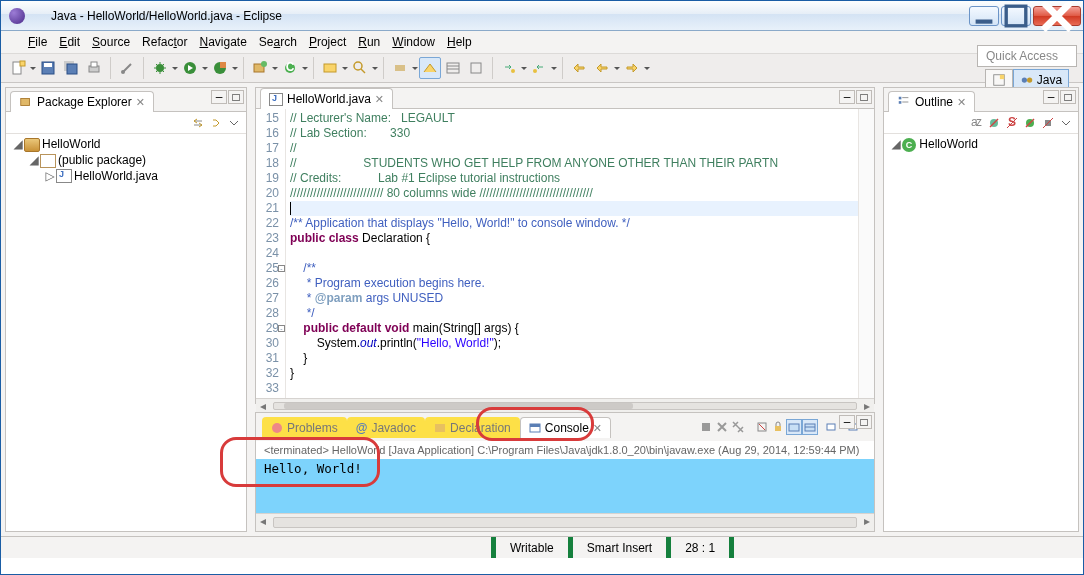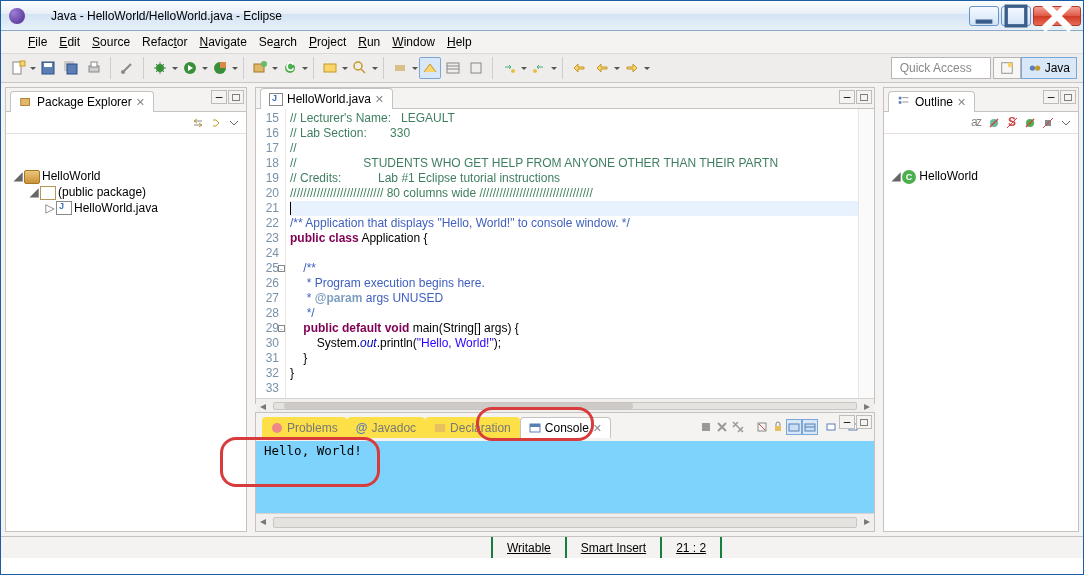--- a/index.html
+++ b/index.html
@@ -15,36 +15,36 @@
   .menubar{height:22px;display:flex;align-items:center;padding:0 21px;background:#f4f3f2;}
   .menubar span{padding:2px 6px;cursor:default;}
   .menubar span u{text-decoration:underline;}
   
   .toolbar{height:30px;background:#efedec;border-top:1px solid #dcdad8;border-bottom:1px solid #c9c6c4;display:flex;align-items:center;padding:0 6px;gap:1px;position:relative;}
   .tbtn{width:22px;height:22px;display:inline-flex;align-items:center;justify-content:center;border-radius:2px;}
   .tbtn svg{width:16px;height:16px;}
   .tsep{width:1px;height:22px;background:#cfccc9;margin:0 4px;}
   .drop{width:6px;height:22px;display:inline-flex;align-items:center;justify-content:center;}
   .drop::after{content:"";border:3px solid transparent;border-top-color:#555;margin-top:3px;}
-  .tb-right{margin-left:auto;display:flex;align-items:center;gap:2px;}
+  .tb-right{margin-left:auto;display:flex;align-items:center;gap:2px;flex-direction:column;}
   .qa{border:1px solid #b8b5b2;background:#fff;padding:3px 8px;color:#888;width:100px;}
   .persp{display:flex;align-items:flex-end;background:#efedec;}
   .persp .pbtn{border:1px solid #b8b5b2;padding:2px 6px;background:#f8f7f6;display:flex;align-items:center;gap:3px;height:22px;}
   .persp .pbtn.active{background:#d9e8f8;border-color:#7aa7d6;}
   
   .workbench{display:flex;height:453px;background:#f4f3f2;}
   .view{background:#fff;border:1px solid #c5c2bf;margin:4px;display:flex;flex-direction:column;position:relative;}
   .view-tabs{height:24px;display:flex;align-items:flex-end;background:#f4f3f2;border-bottom:1px solid #c5c2bf;padding-left:4px;}
   .vtab{display:flex;align-items:center;gap:4px;padding:3px 8px;border:1px solid #c5c2bf;border-bottom:none;background:#fff;border-radius:4px 4px 0 0;margin-bottom:-1px;font-size:11px;}
   .vtab .close{color:#888;font-size:11px;}
   .vtab.inactive{background:#fde047;border-color:transparent;color:#777;}
   .view-tb{height:22px;display:flex;align-items:center;justify-content:flex-end;padding-right:4px;gap:2px;border-bottom:1px solid #e3e0dd;}
   .mini{width:16px;height:16px;display:inline-flex;align-items:center;justify-content:center;}
   .mini svg{width:12px;height:12px;}
-  .view-body{flex:1;overflow:auto;padding:2px;margin-top:32px;}
+  .view-body{flex:1;overflow:auto;padding:2px;}
   
   .tree ul{list-style:none;padding-left:16px;}
   .tree li{padding:1px 0;white-space:nowrap;}
   .tree .tw{display:inline-block;width:12px;text-align:center;color:#666;}
   .tree .ic{display:inline-block;width:16px;height:14px;vertical-align:middle;margin-right:2px;}
   .ic-prj{background:linear-gradient(#eac77a,#c99238);border:1px solid #a8762a;border-radius:2px;}
   .ic-pkg{background:#fff;border:1px solid #b8935a;}
   .ic-java{background:#fff;border:1px solid #888;position:relative;}
   .ic-java::after{content:"J";position:absolute;top:-1px;left:2px;color:#4070c0;font-size:9px;font-weight:bold;}
   .ic-lib{background:linear-gradient(90deg,#a87848,#d9b888 40%,#a87848);border-radius:1px;}
@@ -70,21 +70,21 @@
   .btabs .vtab{font-size:11px;}
   .console-hdr{padding:3px 8px;color:#666;font-size:11px;background:#fff;}
   .console-out{flex:1;padding:2px 8px;font-family:Consolas,monospace;font-size:12.5px;background:#7dd3fc;}
   .annot{position:absolute;border:3px solid #d83b3b;border-radius:16px;pointer-events:none;}
   
   .outl .ic-c{display:inline-block;width:14px;height:14px;border-radius:50%;background:#4caf50;color:#fff;text-align:center;line-height:14px;font-size:9px;font-weight:bold;}
   .outl .ic-m{display:inline-block;width:14px;height:14px;border-radius:50%;background:#4caf50;color:#fff;text-align:center;line-height:14px;font-size:9px;font-weight:bold;}
   .outl .ret{color:#888;}
   
   .status{height:22px;border-top:1px solid #c5c2bf;background:#f4f3f2;display:flex;align-items:center;font-size:11px;}
-  .scell{border-left:2px solid #15803d;padding:0 14px;height:100%;display:flex;align-items:center;text-decoration:underline;}
+  .scell{border-left:5px solid #15803d;padding:0 14px;height:100%;display:flex;align-items:center;}
   
   .col-left{width:250px;display:flex;flex-direction:column;}
   .col-mid{flex:1;display:flex;flex-direction:column;}
   .col-right{width:204px;display:flex;flex-direction:column;}
   .minmax{position:absolute;right:2px;top:2px;display:flex;gap:1px;}
   .mmbtn{width:16px;height:14px;border:1px solid #bfbbb7;background:#f4f3f2;display:flex;align-items:center;justify-content:center;}
   .cursor-line{background:#e8f2fe;display:inline-block;width:100%;}
   .caret{display:inline-block;width:1px;height:13px;background:#000;vertical-align:middle;}
 </style>
 </head>
@@ -374,21 +374,21 @@
             <div>33</div>
           </div>
         <div class="code"><span class="c-com">// Lecturer's Name:   LEGAULT</span>
 <span class="c-com">// Lab Section:       330</span>
 <span class="c-com">//</span>
 <span class="c-com">//                    STUDENTS WHO GET HELP FROM ANYONE OTHER THAN THEIR PARTN</span>
 <span class="c-com">// Credits:           Lab #1 Eclipse tutorial instructions</span>
 <span class="c-com">//////////////////////////// 80 columns wide //////////////////////////////////</span>
 <span class="cursor-line"><span class="caret"></span></span>
 <span class="c-doc">/** Application that displays "Hello, World!" to console window. */</span>
-<span class="c-key">public</span><span class="c-key"> class</span><span> Application {</span>
+<span class="c-key">public</span><span class="c-key"> class</span><span> Declaration {</span>
 
 <span class="c-doc">    /**</span>
 <span class="c-doc">     * Program execution begins here.</span>
 <span class="c-doc">     * </span><span class="c-tag">@param</span><span class="c-doc"> args UNUSED</span>
 <span class="c-doc">     */</span>
 <span class="c-key">    public</span><span class="c-key"> default</span><span class="c-key"> void</span><span> main(String[] args) {</span>
 <span>        System.</span><span class="c-it">out</span><span>.println(</span><span class="c-str">"Hello, World!"</span><span>);</span>
 <span>    }</span>
 <span>}</span>
 </div>
@@ -482,20 +482,21 @@
           </div>
           <div class="drop"></div>
         <div class="mini">
             <svg viewBox="0 0 12 12">
               <rect x="1" y="3" width="8" height="6" fill="#fff" stroke="#5b7fb5"></rect>
               <text x="9" y="5" font-size="7" fill="#3a8f3a">+</text>
             </svg>
           </div>
           <div class="drop"></div>
       </div>
+      <div class="console-hdr">&lt;terminated&gt; HelloWorld [Java Application] C:\Program Files\Java\jdk1.8.0_20\bin\javaw.exe (Aug 29, 2014, 12:59:44 PM)</div>
       <div class="console-out">Hello, World!</div>
       <div class="hscroll">
           <span style="width:14px;text-align:center;color:#777;">◂</span>
           <div class="tr"></div>
           <span style="width:14px;text-align:center;color:#777;">▸</span>
         </div>
 
       <div class="annot" style="left:220px;top:-6px;width:118px;height:34px;"></div>
       <div class="annot" style="left:-36px;top:24px;width:160px;height:50px;"></div>
     </div>
@@ -564,15 +565,15 @@
       </div>
     </div>
   </div>
 
 </div>
 
 <div class="status">
   <div style="width:490px;"></div>
   <div class="scell">Writable</div>
   <div class="scell">Smart Insert</div>
-  <div class="scell">21 : 2</div>
+  <div class="scell">28 : 1</div>
   <div class="scell" style="flex:1"></div>
 </div>
 
 </body></html>

